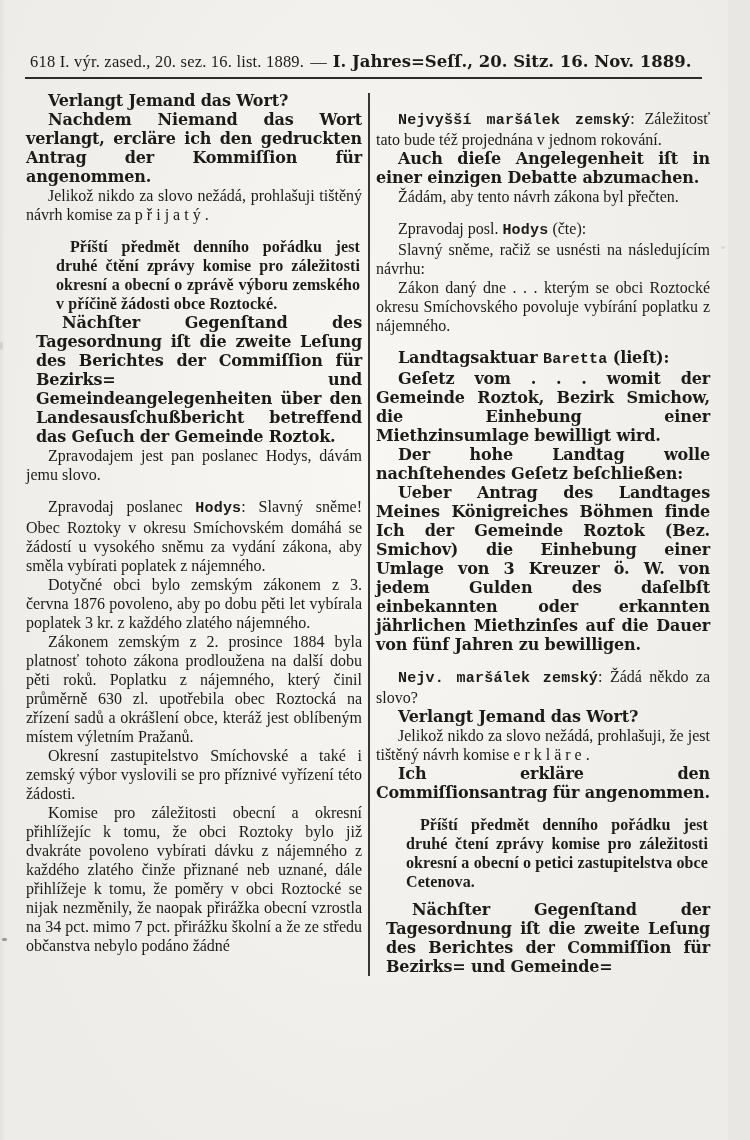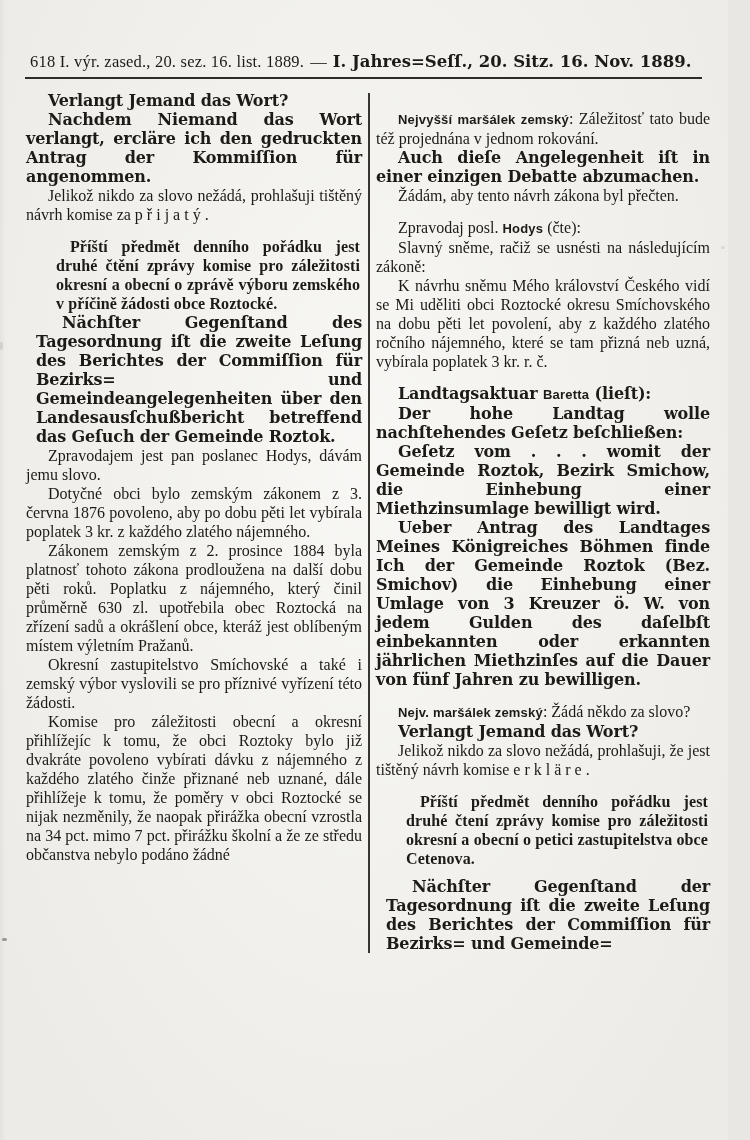--- a/index.html
+++ b/index.html
@@ -65,23 +65,23 @@
     letter-spacing:-0.15px;
   }
   .noindent{text-indent:0;}
   .gap{margin-top:13px;}
   .gap-lg{margin-top:18px;}
   .gap-sm{margin-top:9px;}
   .block-indent{margin-left:30px;margin-right:2px;text-indent:14px;}
   .block-indent-sm{margin-left:10px;text-indent:26px;}
   .semibold{font-weight:bold;letter-spacing:.1px;}
   .bold-name{
-    font-family:Liberation Sans, sans-serif;
+    font-family:Liberation Mono, monospace;
     font-weight:bold;
-    font-size:13px;
+    font-size:15px;
     letter-spacing:.2px;
   }
   .spaced{letter-spacing:4px;}
   
   .edge-noise{
     position:absolute;top:0;left:0;width:6px;height:100%;
     background:linear-gradient(to right, rgba(60,55,48,.05), rgba(60,55,48,0));
     pointer-events:none;
   }
   .speck{position:absolute;background:#3a362f;border-radius:40%;pointer-events:none;}
@@ -105,40 +105,42 @@
 
   <div class="columns">
 
     <div class="col col-left">
       <p class="fraktur">Verlangt Jemand das Wort?</p>
       <p class="fraktur">Nachdem Niemand das Wort verlangt, ercläre ich den gedruckten Antrag der Kommiſſion für angenommen.</p>
       <p class="roman"><span>Jelikož nikdo za slovo nežádá, prohlašuji tištěný návrh komise za </span><span class="spaced">přijatý</span><span>.</span></p>
       <p class="roman semibold block-indent gap">Příští předmět denního pořádku jest druhé čtění zprávy komise pro záležitosti okresní a obecní o zprávě výboru zemského v příčině žádosti obce Roztocké.</p>
       <p class="fraktur block-indent-sm">Nächſter Gegenſtand des Tagesordnung iſt die zweite Leſung des Berichtes der Commiſſion für Bezirks= und Gemeindeangelegenheiten über den Landesausſchußbericht betreffend das Geſuch der Gemeinde Roztok.</p>
       <p class="roman">Zpravodajem jest pan poslanec Hodys, dávám jemu slovo.</p>
+      <p class="roman gap"><span>Zpravodaj poslanec </span><span class="bold-name">Hodys</span><span>: Slavný sněme! Obec Roztoky v okresu Smíchovském domáhá se žádostí u vysokého sněmu za vydání zákona, aby směla vybírati poplatek z nájemného.</span></p>
       <p class="roman">Dotyčné obci bylo zemským zákonem z 3. června 1876 povoleno, aby po dobu pěti let vybírala poplatek 3 kr. z každého zlatého nájemného.</p>
       <p class="roman">Zákonem zemským z 2. prosince 1884 byla platnosť tohoto zákona prodloužena na další dobu pěti roků. Poplatku z nájemného, který činil průměrně 630 zl. upotřebila obec Roztocká na zřízení sadů a okrášlení obce, kteráž jest oblíbeným místem výletním Pražanů.</p>
       <p class="roman">Okresní zastupitelstvo Smíchovské a také i zemský výbor vyslovili se pro příznivé vyřízení této žádosti.</p>
       <p class="roman">Komise pro záležitosti obecní a okresní přihlížejíc k tomu, že obci Roztoky bylo již dvakráte povoleno vybírati dávku z nájemného z každého zlatého činže přiznané neb uznané, dále přihlížeje k tomu, že poměry v obci Roztocké se nijak nezměnily, že naopak přirážka obecní vzrostla na 34 pct. mimo 7 pct. přirážku školní a že ze středu občanstva nebylo podáno žádné</p>
     </div>
 
     <div class="divider"></div>
 
     <div class="col col-right">
       <p class="roman gap-lg"><span class="bold-name">Nejvyšší maršálek zemský</span><span>: Záležitosť tato bude též projednána v jednom rokování.</span></p>
       <p class="fraktur">Auch dieſe Angelegenheit iſt in einer einzigen Debatte abzumachen.</p>
       <p class="roman">Žádám, aby tento návrh zákona byl přečten.</p>
       <p class="roman gap"><span>Zpravodaj posl. </span><span class="bold-name">Hodys</span><span> (čte):</span></p>
-      <p class="roman">Slavný sněme, račiž se usnésti na následujícím zákoně:</p>
-      <p class="roman">K návrhu sněmu Mého království Českého vidí se Mi uděliti obci Roztocké okresu Smíchovského na dobu pěti let povolení, aby z každého zlatého ročního nájemného, které se tam přizná neb uzná, vybírala poplatek 3 kr. r. č.</p>
+      <p class="roman">Slavný sněme, račiž se usnésti na následujícím návrhu:</p>
+      <p class="roman">Zákon daný dne . . . kterým se obci Roztocké okresu Smíchovského povoluje vybírání poplatku z nájemného.</p>
       <p class="fraktur gap"><span>Landtagsaktuar </span><span class="bold-name">Baretta</span><span> (lieſt):</span></p>
+      <p class="fraktur">Geſetz vom . . . womit der Gemeinde Roztok, Bezirk Smichow, die Einhebung einer Miethzinsumlage bewilligt wird.</p>
       <p class="fraktur">Der hohe Landtag wolle nachſtehendes Geſetz beſchließen:</p>
-      <p class="fraktur">Geſetz vom . . . womit der Gemeinde Roztok, Bezirk Smichow, die Einhebung einer Miethzinsumlage bewilligt wird.</p>
       <p class="fraktur">Ueber Antrag des Landtages Meines Königreiches Böhmen finde Ich der Gemeinde Roztok (Bez. Smichov) die Einhebung einer Umlage von 3 Kreuzer ö. W. von jedem Gulden des daſelbſt einbekannten oder erkannten jährlichen Miethzinſes auf die Dauer von fünf Jahren zu bewilligen.</p>
       <p class="roman gap"><span class="bold-name">Nejv. maršálek zemský</span><span>: Žádá někdo za slovo?</span></p>
       <p class="fraktur">Verlangt Jemand das Wort?</p>
       <p class="roman"><span>Jelikož nikdo za slovo nežádá, prohlašuji, že jest tištěný návrh komise </span><span class="spaced">erkläre</span><span>.</span></p>
+      <p class="fraktur">Ich erkläre den Commiſſionsantrag für angenommen.</p>
       <p class="roman semibold block-indent gap">Příští předmět denního pořádku jest druhé čtení zprávy komise pro záležitosti okresní a obecní o petici zastupitelstva obce Cetenova.</p>
       <p class="fraktur block-indent-sm gap-sm">Nächſter Gegenſtand der Tagesordnung iſt die zweite Leſung des Berichtes der Commiſſion für Bezirks= und Gemeinde=</p>
     </div>
 
   </div>
 </div>
 
 </body></html>

